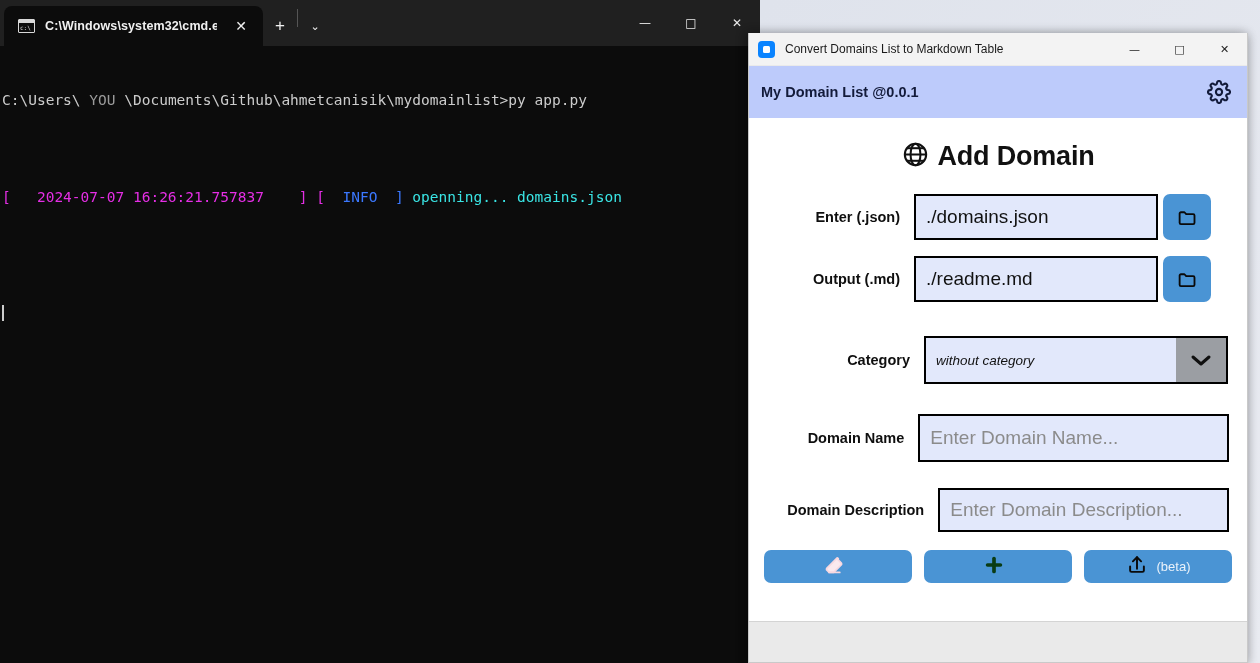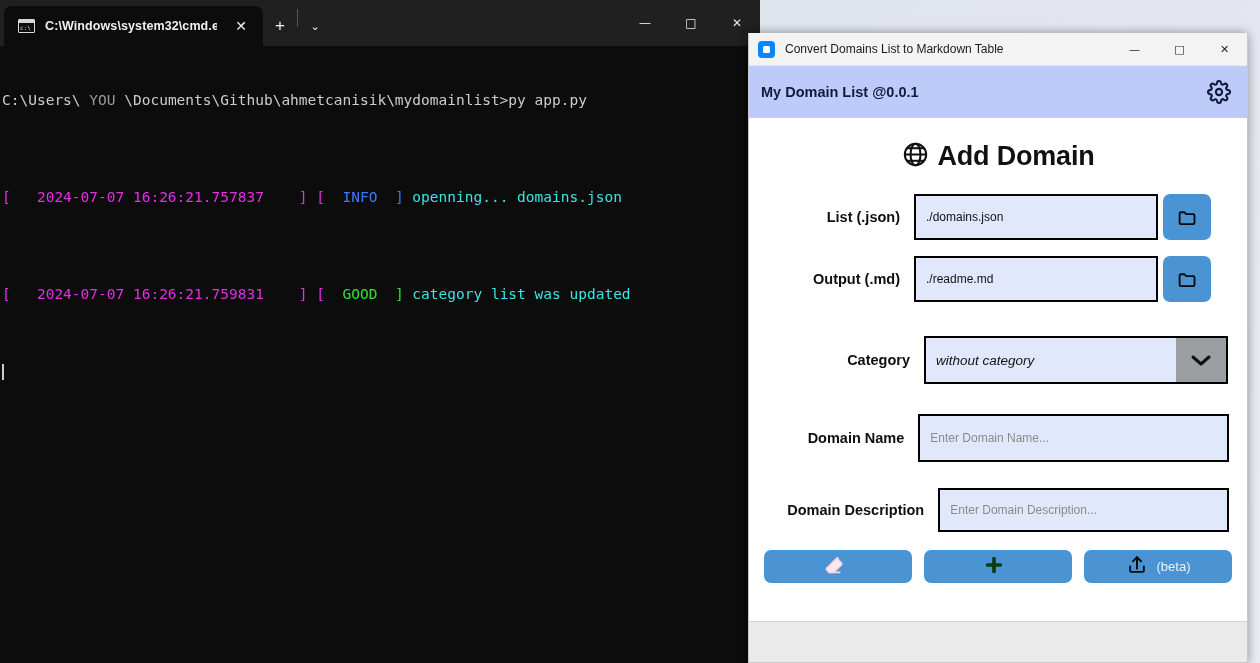--- a/index.html
+++ b/index.html
@@ -242,21 +242,21 @@
     font-weight: bold;
     color: #0f0f0f;
     text-align: right;
     padding-right: 14px;
     white-space: nowrap;
   }
   .txtbox {
     background: #e2e8fb;
     border: 2.5px solid #000000;
     height: 46px;
-    font-size: 12px;
+    font-size: 19px;
     color: #111;
     padding: 0 10px;
     font-family: "Liberation Sans", sans-serif;
     outline: none;
     border-radius: 0;
   }
   .txtbox::placeholder { color: #8b8b8b; }
   .browse-btn {
     width: 48px; height: 46px;
     background: #4a94d4;
@@ -361,21 +361,20 @@
       </div>
     </div>
 
     <div class="term-body">
       <div class="term-line"><span class="t-white">C:\Users\ </span><span class="t-gray">YOU</span><span class="t-white"> \Documents\Github\ahmetcanisik\mydomainlist&gt;</span><span class="t-white">py app.py</span></div>
 
 
       <div class="term-line"><span class="t-magenta">[</span><span class="t-magenta">   2024-07-07 16:26:21.757837    </span><span class="t-magenta">] [</span><span class="t-blue">  INFO  </span><span class="t-blue">] </span><span class="t-cyan">openning... domains.json</span></div>
 
 
-      <div class="term-line"><span class="t-magenta">[</span><span class="t-magenta">   2024-07-07 16:26:21.759831    </span><span class="t-magenta">] [</span><span class="t-green">  GOOD  </span><span class="t-green">] </span><span class="t-cyan">category list was updated</span></div>
 
       <div class="term-line"><span class="term-cursor"></span></div>
     </div>
   </div>
 
   <div id="appwin">
 
     <div class="app-titlebar">
       <span class="app-logo"></span>
       <span class="app-title">Convert Domains List to Markdown Table</span>
@@ -407,21 +406,21 @@
             <line x1="4.2" y1="6.4" x2="19.8" y2="6.4"></line>
             <line x1="4.2" y1="17.6" x2="19.8" y2="17.6"></line>
           </svg>
         </span>
         <span class="page-heading-text">Add Domain</span>
       </div>
 
       <div class="form">
 
         <div class="form-row row-list">
-          <label class="form-label">List (.json)</label>
+          <label class="form-label">Enter (.json)</label>
           <input class="txtbox" type="text" value="./domains.json" style="">
           <button class="browse-btn">
             <svg width="21" height="21" viewBox="0 0 24 24" fill="none" stroke="#0a0a0a" stroke-width="2.1" stroke-linejoin="round">
               <path d="M3 7.5a1.5 1.5 0 0 1 1.5-1.5h4l2 2.2h8A1.5 1.5 0 0 1 20 9.7v8.3a1.5 1.5 0 0 1-1.5 1.5h-14A1.5 1.5 0 0 1 3 18z"></path>
             </svg>
           </button>
         </div>
 
         <div class="form-row row-out">
           <label class="form-label">Output (.md)</label>

